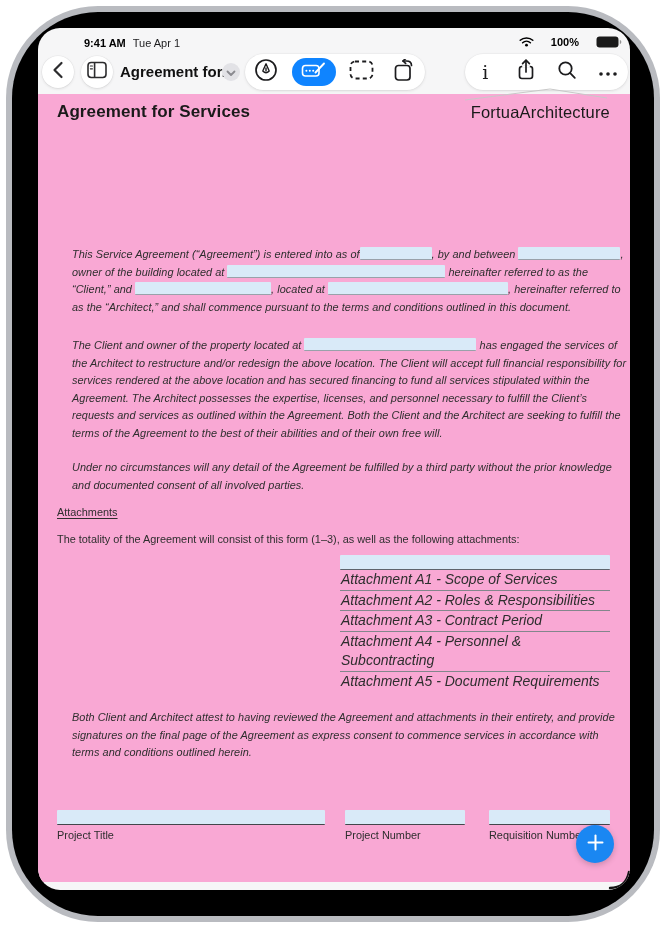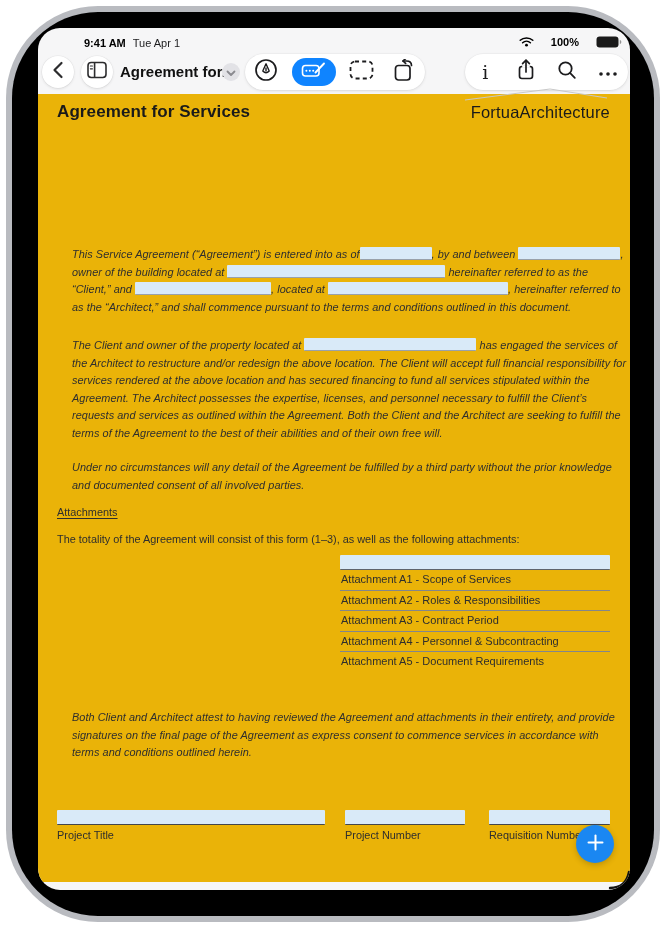--- a/index.html
+++ b/index.html
@@ -27,34 +27,34 @@
   .title-chevron{position:absolute;left:184px;top:11px;width:18px;height:18px;border-radius:50%;background:#e2e2e6;
     display:flex;align-items:center;justify-content:center;}
   .pill{position:absolute;top:2px;height:36px;border-radius:18px;background:#fff;
     box-shadow:0 0 0 .5px rgba(0,0,0,.05),0 1px 3px rgba(0,0,0,.10);display:flex;align-items:center;justify-content:space-around;}
   .pill-tools{left:207px;width:180px;}
   .pill-actions{left:427px;width:163px;}
   .tool-active{width:44px;height:28px;border-radius:14px;background:#0f84ff;display:flex;align-items:center;justify-content:center;}
   .icon-btn{display:flex;align-items:center;justify-content:center;width:34px;height:32px;}
 
   
-  .page{position:absolute;left:0;top:66px;width:592px;height:788px;background:#eab308;}
+  .page{position:absolute;left:0;top:66px;width:592px;height:788px;background:#f9a8d4;}
   .doc-head-title{position:absolute;left:19px;top:8px;font-size:17px;font-weight:700;color:#1a1a1a;letter-spacing:.1px;}
   .logo{position:absolute;right:20px;top:9px;font-size:16.5px;font-weight:500;color:#1a1a1a;letter-spacing:.2px;}
   .roof{position:absolute;right:18px;top:-12px;}
 
   .para{position:absolute;left:34px;width:556px;font-size:10.9px;line-height:17.5px;color:#2e2e2e;letter-spacing:.05px;font-style:italic;}
   .blank{display:inline-block;height:12px;background:#d9eaf8;border-bottom:1px solid #99a1aa;vertical-align:-2px;border-radius:1px;}
 
   .att-heading{position:absolute;left:19px;top:412px;font-size:10.9px;color:#2e2e2e;text-decoration:underline;text-underline-offset:2px;}
   .att-intro{position:absolute;left:19px;top:439px;font-size:10.9px;color:#2e2e2e;}
 
   .att-table{position:absolute;left:302px;top:461px;width:270px;}
   .att-blank{height:14px;background:#d9eaf8;border-bottom:1.5px solid #5e646c;border-radius:1px;}
-  .att-row{font-size:11px;color:#2e2e2e;line-height:19.5px;border-bottom:1px solid #83868c;padding-left:1px;}
+  .att-row{font-size:14px;color:#2e2e2e;line-height:19.5px;border-bottom:1px solid #83868c;padding-left:1px;font-style:italic;}
   .att-row:last-child{border-bottom:none;}
 
   .sig-row{position:absolute;left:19px;top:716px;width:556px;}
   .sig{position:absolute;top:0;}
   .sig-box{height:14px;background:#d9eaf8;border-bottom:1.5px solid #43464b;border-radius:1px;}
   .sig-label{margin-top:4px;font-size:10.9px;color:#2e2e2e;}
   .sig-1{left:0;width:268px;}
   .sig-2{left:288px;width:120px;}
   .sig-3{left:432px;width:121px;}
 

